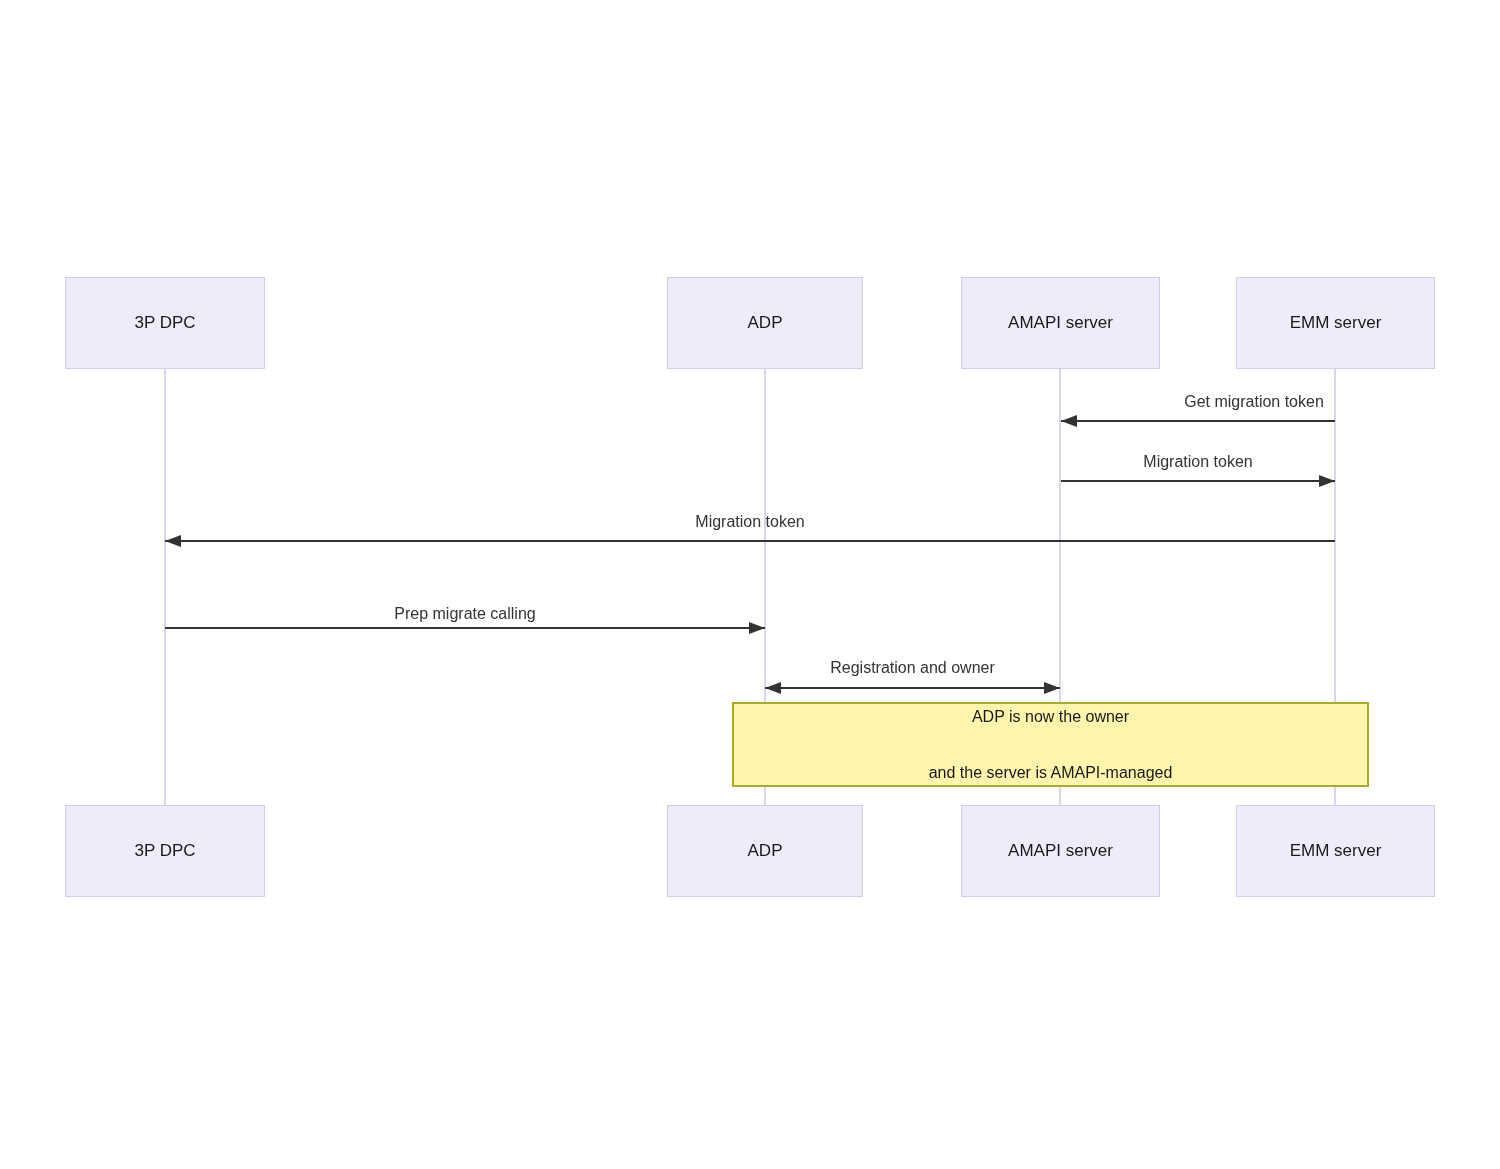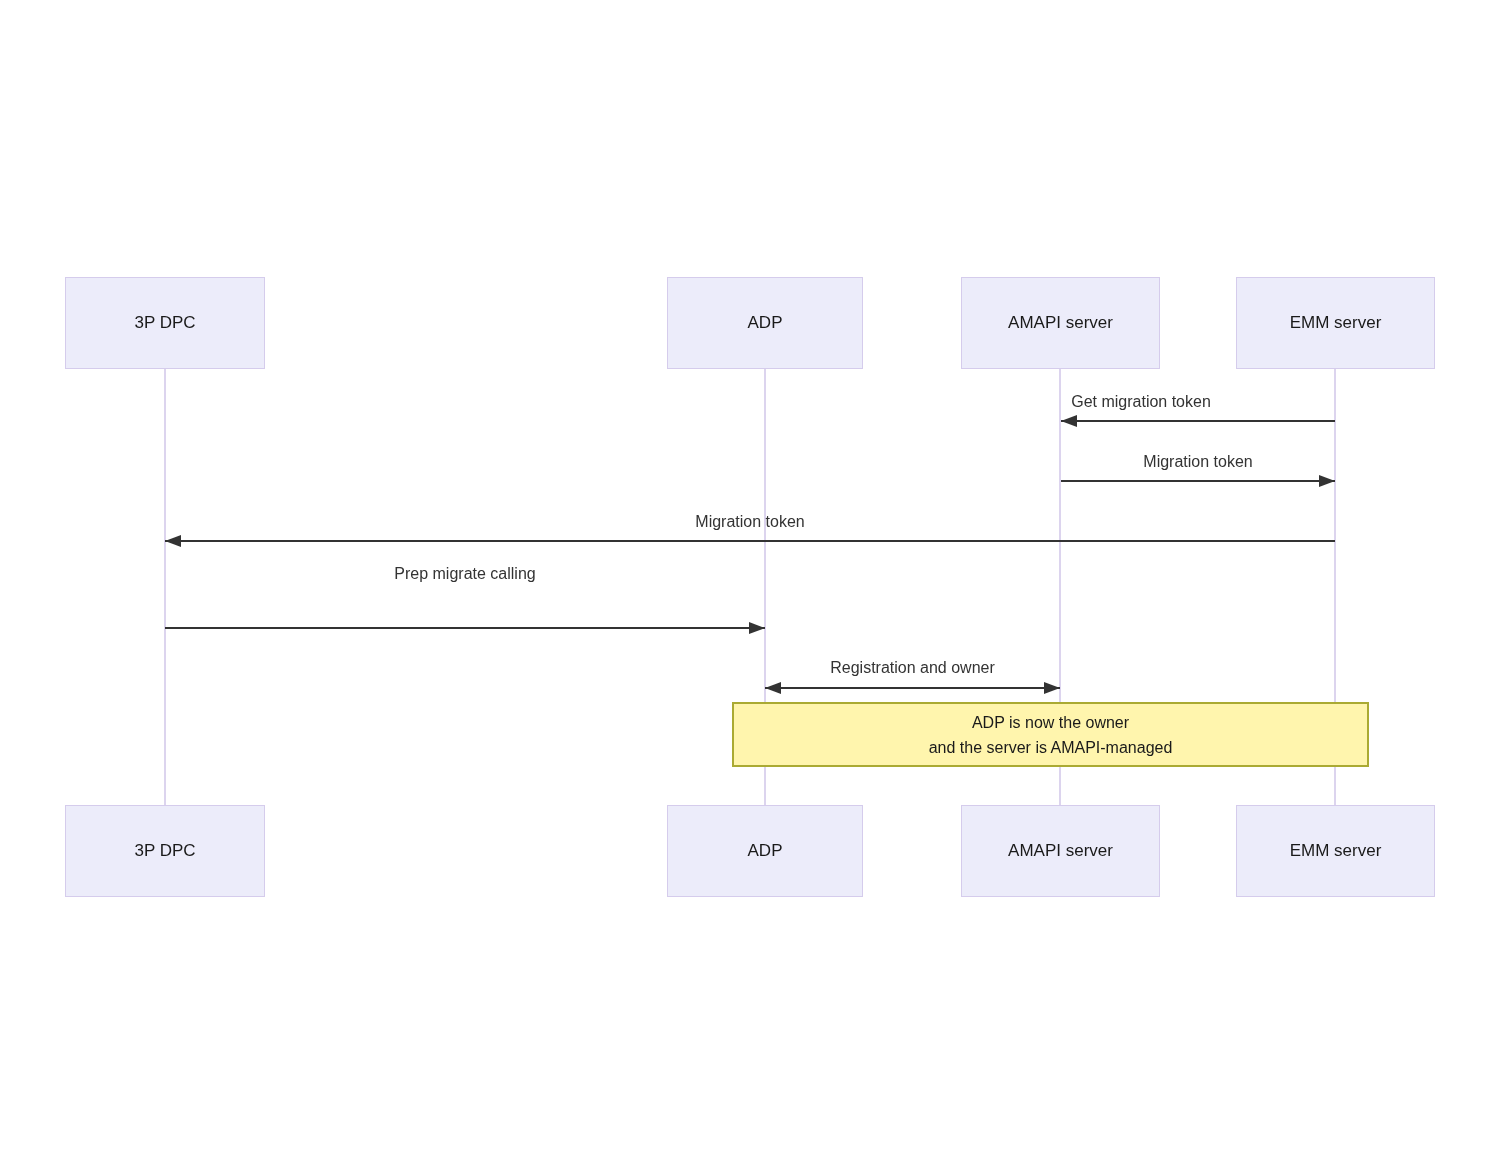--- a/index.html
+++ b/index.html
@@ -62,28 +62,28 @@
   }
   .head-right {
     right: 0;
     border-left: 16px solid #333333;
   }
   .note {
     position: absolute;
     left: 732px;
     top: 702px;
     width: 637px;
-    height: 65px;
+    height: 85px;
     box-sizing: border-box;
     background: #FFF5AD;
     border: 2px solid #AAAA33;
     display: flex;
     flex-direction: column;
     align-items: center;
-    justify-content: center;
+    justify-content: space-between;
     font-size: 16px;
     line-height: 25px;
     color: #1a1a1a;
     text-align: center;
   }
 </style>
 </head>
 <body>
 
 <div class="canvas">
@@ -99,36 +99,36 @@
   <div class="actor" style="left:667px; top:277px; width:196px;">
     <span>ADP</span>
   </div>
   <div class="actor" style="left:961px; top:277px; width:199px;">
     <span>AMAPI server</span>
   </div>
   <div class="actor" style="left:1236px; top:277px; width:199px;">
     <span>EMM server</span>
   </div>
 
-  <div class="msg-label" style="left:1004px; top:390px; width:274px;">Get migration token</div>
+  <div class="msg-label" style="left:1117px; top:390px; width:274px;">Get migration token</div>
   <div class="msg-line" style="left:1061px; top:420px; width:274px;">
     <span class="head head-left"></span>
   </div>
 
   <div class="msg-label" style="left:1061px; top:450px; width:274px;">Migration token</div>
   <div class="msg-line" style="left:1061px; top:480px; width:274px;">
     <span class="head head-right"></span>
   </div>
 
   <div class="msg-label" style="left:165px; top:510px; width:1170px;">Migration token</div>
   <div class="msg-line" style="left:165px; top:540px; width:1170px;">
     <span class="head head-left"></span>
   </div>
 
-  <div class="msg-label" style="left:165px; top:562px; width:600px;">
+  <div class="msg-label" style="left:165px; top:602px; width:600px;">
     <span style="display:block;">Prep migrate calling</span>
   </div>
   <div class="msg-line" style="left:165px; top:627px; width:600px;">
     <span class="head head-right"></span>
   </div>
 
   <div class="msg-label" style="left:765px; top:656px; width:295px;">Registration and owner</div>
   <div class="msg-line" style="left:765px; top:687px; width:295px;">
     <span class="head head-left"></span>
     <span class="head head-right"></span>

